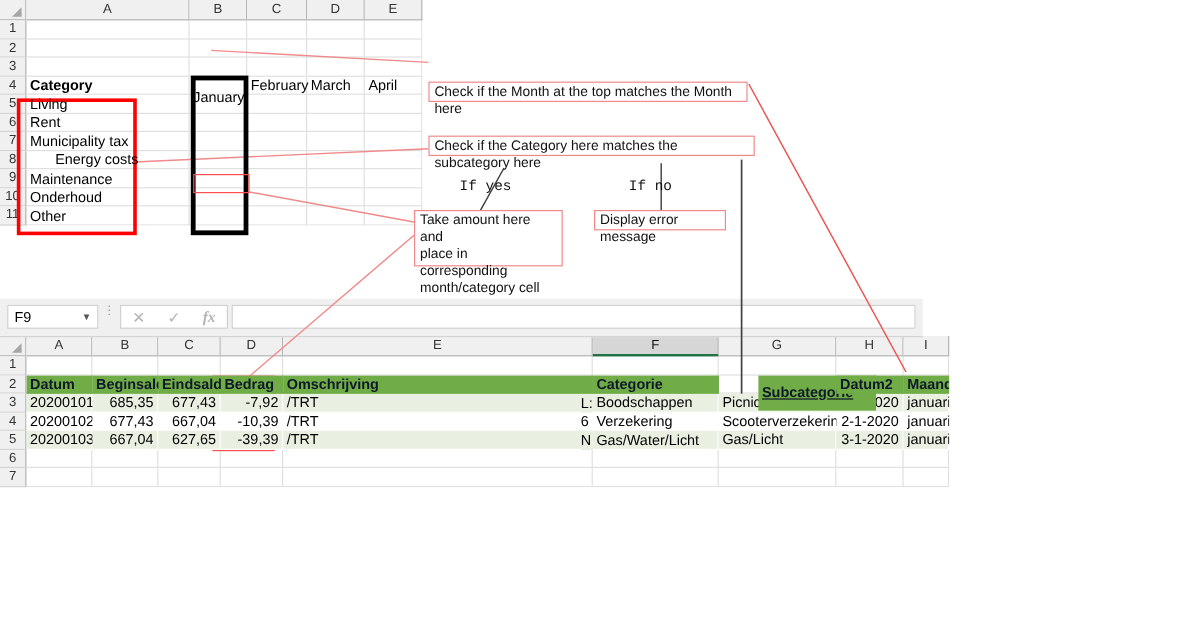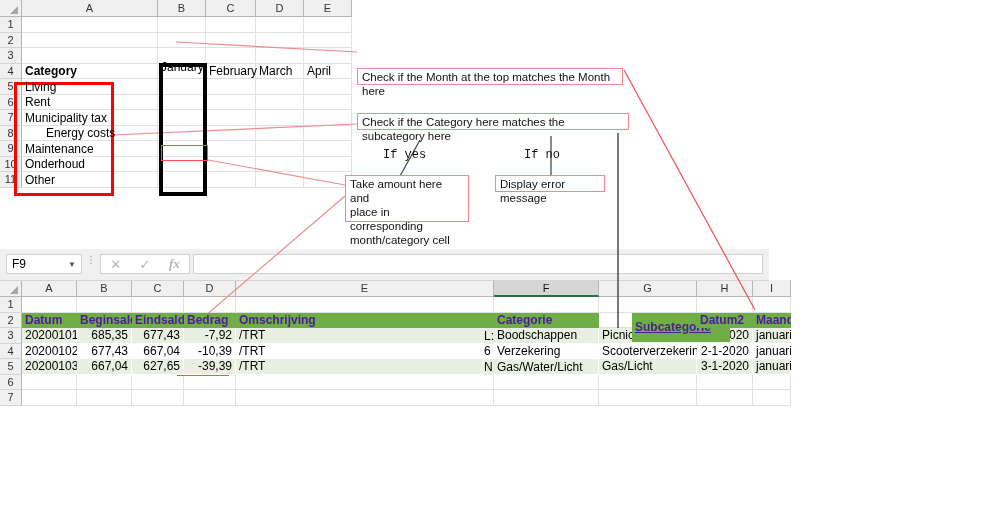--- a/index.html
+++ b/index.html
@@ -22,21 +22,21 @@
   .rowhdr{position:absolute;left:0;background:#f0f0f0;border-right:1px solid #b6b6b6;
      border-bottom:1px solid #d4d4d4;box-sizing:border-box;
      display:flex;align-items:center;justify-content:center;font-size:11px;color:#333;}
   .cellarea{position:absolute;overflow:hidden;}
   .gcell{position:absolute;box-sizing:border-box;
      border-right:1px solid #e0e0e0;border-bottom:1px solid #e0e0e0;
      display:flex;align-items:center;
      padding:0 3px;font-size:12px;white-space:nowrap;overflow:visible;}
   .gcell.r{justify-content:flex-end;}
   .gcell.bold{font-weight:bold;}
-  .tblhdr{background:#70ad47;color:#4c1d95;font-weight:bold;border-right:1px solid #70ad47;border-bottom:1px solid #70ad47;}
+  .tblhdr{background:#70ad47;color:#0f172a;font-weight:bold;border-right:1px solid #70ad47;border-bottom:1px solid #70ad47;}
   .band0{background:#e9f0e1;}
   .band1{background:#ffffff;}
   .bandrow{border-right:1px solid #ffffff;border-bottom:1px solid #ffffff;}
 
   
   .fbar{position:absolute;background:#f0f0f0;border-bottom:1px solid #d4d4d4;}
   .namebox{position:absolute;background:#fff;border:1px solid #d0d0d0;box-sizing:border-box;
      display:flex;align-items:center;padding:0 5px;font-size:12px;}
   .namebox .chev{margin-left:auto;color:#555;font-size:8px;}
   .dots{position:absolute;color:#999;font-size:10px;letter-spacing:0;line-height:6px;text-align:center;}
@@ -128,21 +128,21 @@
       <div class="gcell" style="left: 136px; top: 139.5px; width: 48px; height: 15.5px;"></div>
       <div class="gcell" style="left: 184px; top: 139.5px; width: 50px; height: 15.5px;"></div>
       <div class="gcell" style="left: 234px; top: 139.5px; width: 48px; height: 15.5px;"></div>
       <div class="gcell" style="left: 282px; top: 139.5px; width: 48px; height: 15.5px;"></div>
       <div class="gcell" style="left: 0px; top: 155px; width: 136px; height: 15.5px;"></div>
       <div class="gcell" style="left: 136px; top: 155px; width: 48px; height: 15.5px;"></div>
       <div class="gcell" style="left: 184px; top: 155px; width: 50px; height: 15.5px;"></div>
       <div class="gcell" style="left: 234px; top: 155px; width: 48px; height: 15.5px;"></div>
       <div class="gcell" style="left: 282px; top: 155px; width: 48px; height: 15.5px;"></div>
       <div class="gcell bold" style="left: 0px; top: 46.5px; width: 136px; height: 15.5px; z-index: 2; border-right: none; border-bottom: none; background: transparent;">Category</div>
-      <div class="gcell" style="left: 136px; top: 42px; width: 48px; height: 15.5px; z-index: 2; border-right: none; border-bottom: none; background: transparent;">January</div>
+      <div class="gcell" style="left: 136px; top: 56px; width: 48px; height: 15.5px; z-index: 2; border-right: none; border-bottom: none; background: transparent;">January</div>
       <div class="gcell" style="left: 184px; top: 46.5px; width: 50px; height: 15.5px; z-index: 2; border-right: none; border-bottom: none; background: transparent;">February</div>
       <div class="gcell" style="left: 234px; top: 46.5px; width: 48px; height: 15.5px; z-index: 2; border-right: none; border-bottom: none; background: transparent;">March</div>
       <div class="gcell" style="left: 282px; top: 46.5px; width: 48px; height: 15.5px; z-index: 2; border-right: none; border-bottom: none; background: transparent;">April</div>
       <div class="gcell" style="left: 0px; top: 62px; width: 136px; height: 15.5px; z-index: 2; border-right: none; border-bottom: none; background: transparent;">Living</div>
       <div class="gcell" style="left: 0px; top: 77.5px; width: 136px; height: 15.5px; z-index: 2; border-right: none; border-bottom: none; background: transparent;">Rent</div>
       <div class="gcell" style="left: 0px; top: 93px; width: 136px; height: 15.5px; z-index: 2; border-right: none; border-bottom: none; background: transparent;">Municipality tax</div>
       <div class="gcell" style="left: 0px; top: 108.5px; width: 136px; height: 15.5px; z-index: 2; border-right: none; border-bottom: none; background: transparent; padding-left: 24px;">Energy costs</div>
       <div class="gcell" style="left: 0px; top: 124px; width: 136px; height: 15.5px; z-index: 2; border-right: none; border-bottom: none; background: transparent;">Maintenance</div>
       <div class="gcell" style="left: 0px; top: 139.5px; width: 136px; height: 15.5px; z-index: 2; border-right: none; border-bottom: none; background: transparent;">Onderhoud</div>
       <div class="gcell" style="left: 0px; top: 155px; width: 136px; height: 15.5px; z-index: 2; border-right: none; border-bottom: none; background: transparent;">Other</div>

